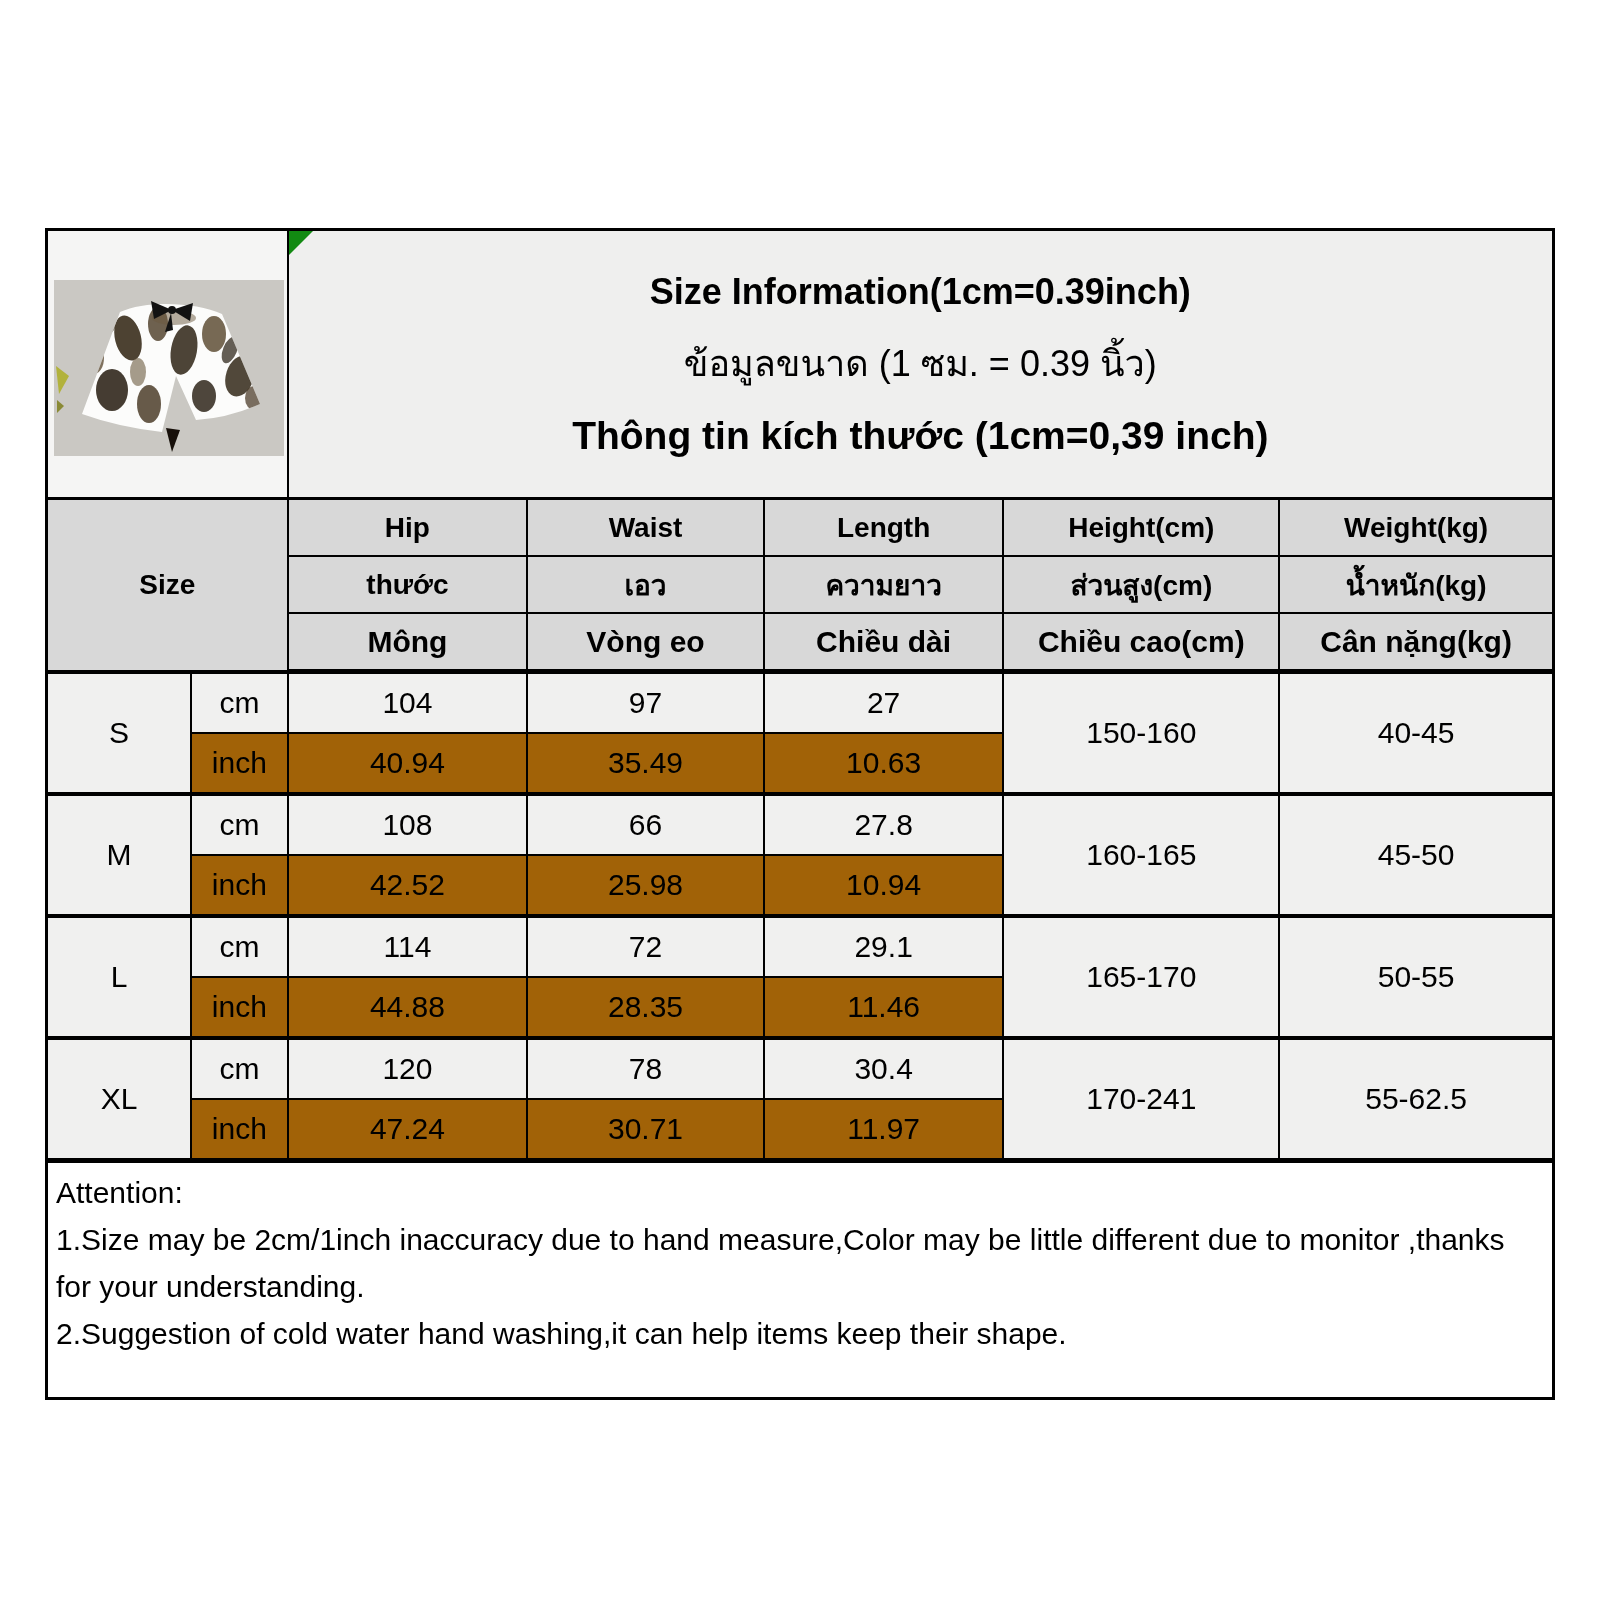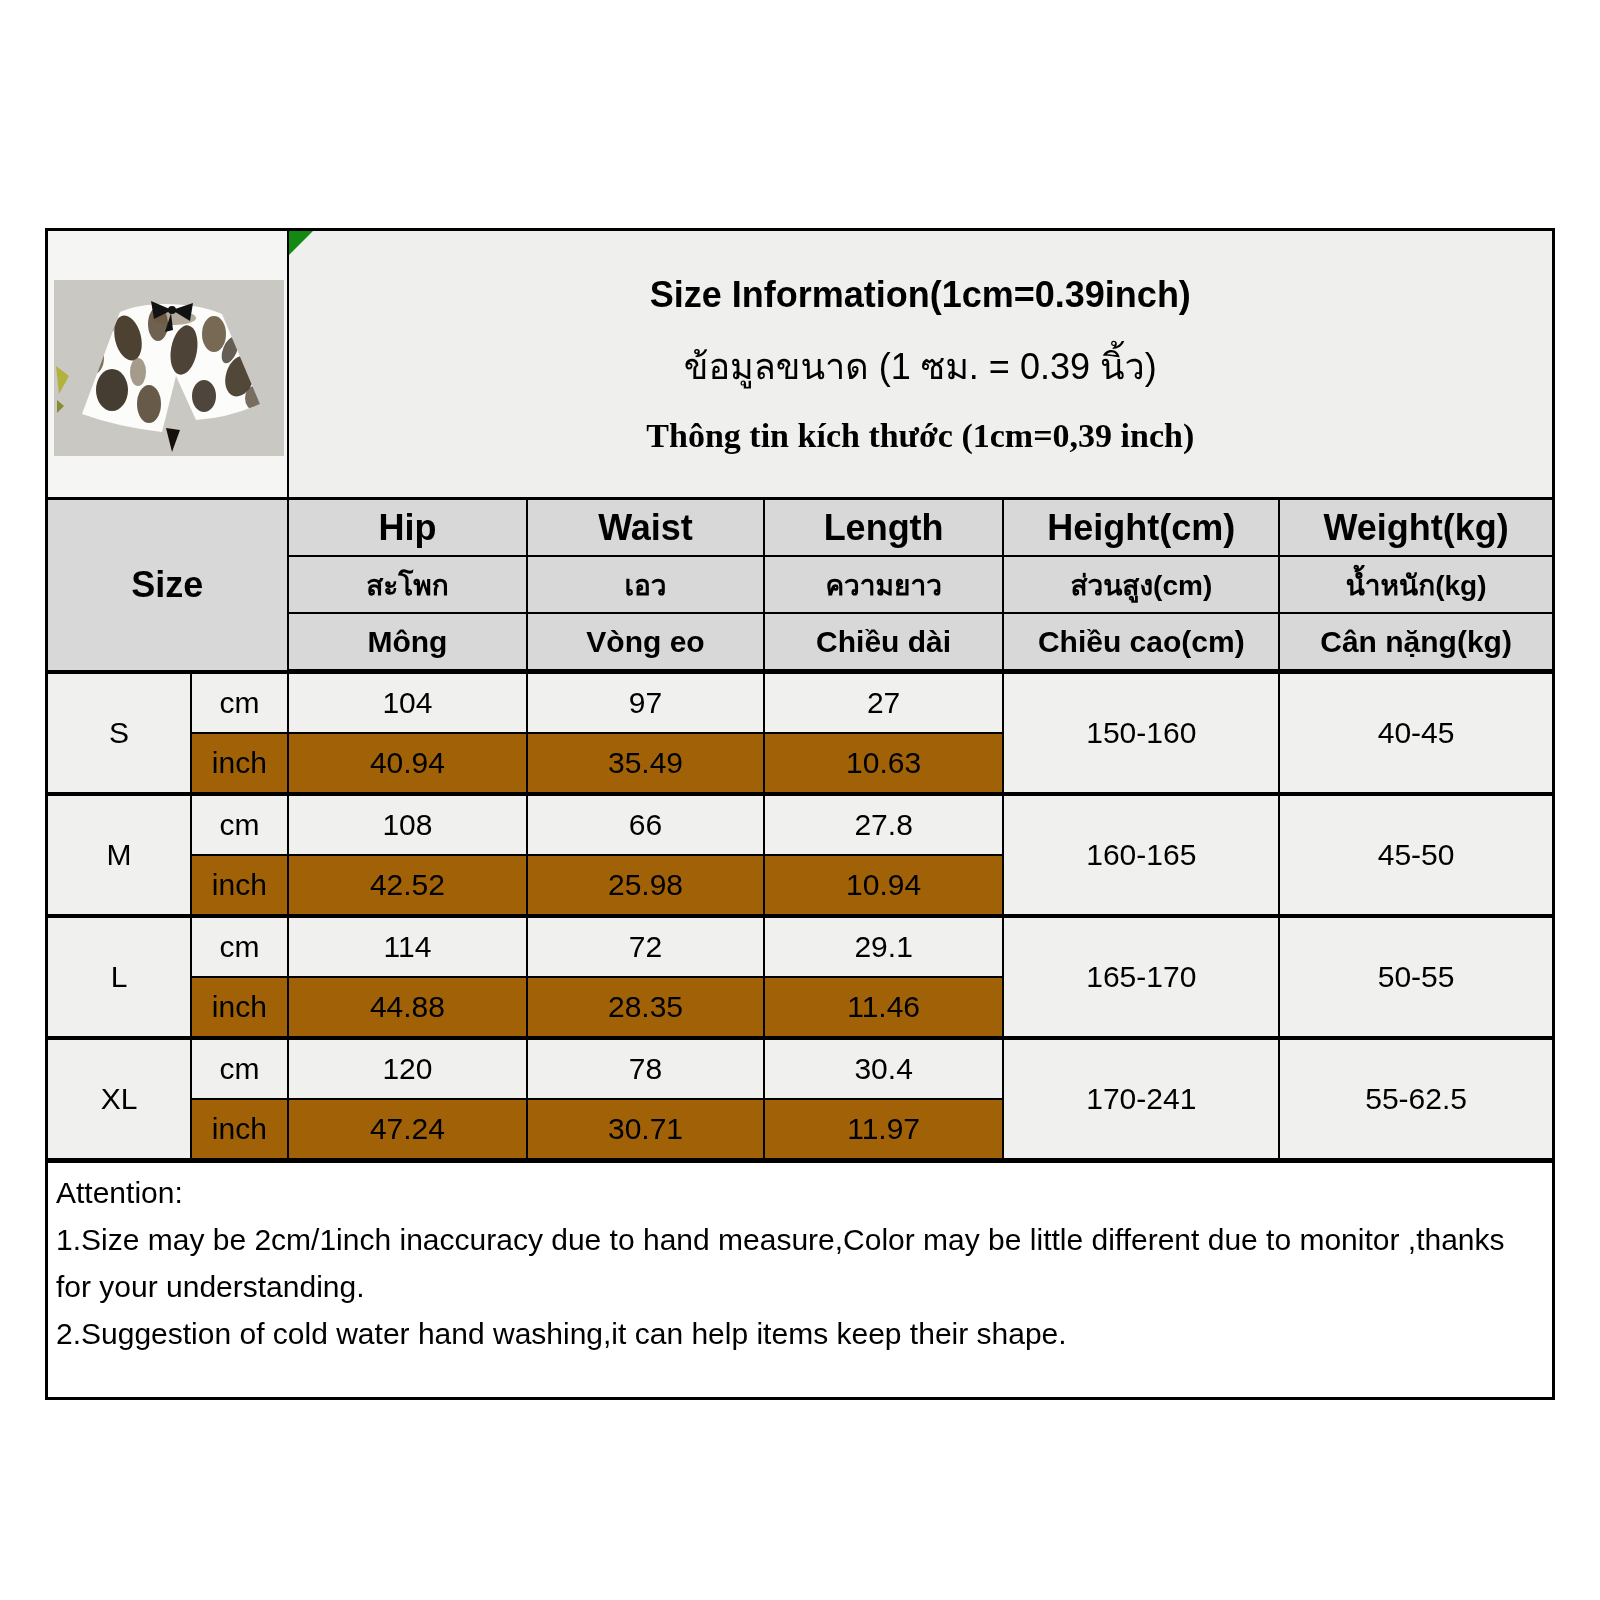--- a/index.html
+++ b/index.html
@@ -39,24 +39,24 @@
   td.title-cell { background: #efefee; position: relative; }
   .corner-triangle {
     position: absolute; top: 0; left: 0;
     width: 0; height: 0;
     border-top: 24px solid #128a12;
     border-right: 24px solid transparent;
   }
   .title-stack { display: flex; flex-direction: column; gap: 22px; align-items: center; }
   .title-en { font-size: 36px; font-weight: bold; }
   .title-th { font-size: 36px; font-weight: normal; }
-  .title-vi { font-size: 34px; font-weight: bold; font-family: Liberation Serif, serif; }
+  .title-vi { font-size: 39px; font-weight: bold; }
   
   tr.hdr td { height: 55px; background: #d8d8d8; font-weight: bold; }
-  tr.hdr-en td { font-size: 36px; }
+  tr.hdr-en td { font-size: 28px; }
   tr.hdr-th td { font-size: 28px; }
   tr.hdr-vi td { font-size: 30px; border-bottom-width: 5px; }
   td.size-head { font-size: 48px; font-weight: bold; background: #d8d8d8; }
   
   tr.data-row td { height: 58px; font-size: 30px; font-weight: normal; }
   tr.row-cm td { background: #f0f0ef; }
   tr.row-inch td { background: #a16207; }
   tr.group-start td { border-top-width: 4px; }
   td.size-label { background: #d8d8d8; font-weight: bold; font-size: 32px; }
   td.unit { font-weight: bold; font-size: 30px; }
@@ -140,21 +140,21 @@
 
     <tr class="hdr hdr-en">
       <td colspan="2" rowspan="3" class="size-head">Size</td>
       <td>Hip</td>
       <td>Waist</td>
       <td>Length</td>
       <td>Height(cm)</td>
       <td>Weight(kg)</td>
     </tr>
     <tr class="hdr hdr-th">
-      <td>สะโพก</td>
+      <td>thước</td>
       <td>เอว</td>
       <td>ความยาว</td>
       <td>ส่วนสูง(cm)</td>
       <td>น้ำหนัก(kg)</td>
     </tr>
     <tr class="hdr hdr-vi">
       <td>Mông</td>
       <td>Vòng eo</td>
       <td>Chiều dài</td>
       <td>Chiều cao(cm)</td>

